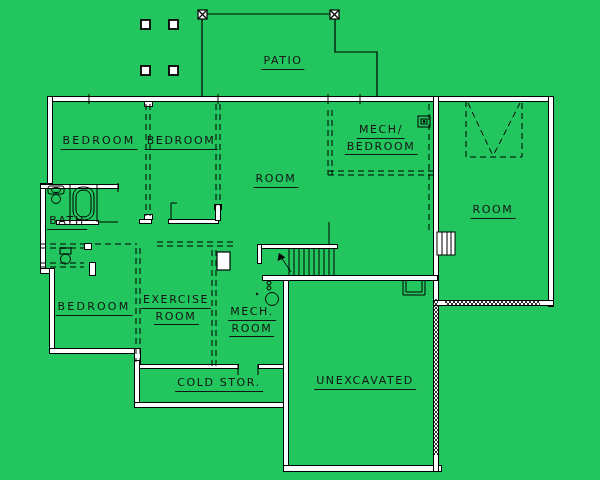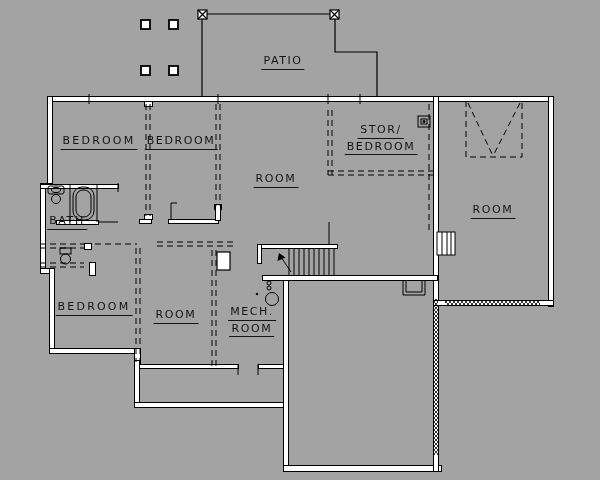--- a/index.html
+++ b/index.html
@@ -1,19 +1,19 @@
 <!DOCTYPE html>
 <html><head>
 <meta charset="utf-8">
 <style>
   html,body{margin:0;padding:0;background:#ffffff;}
   .stage{
     position:relative;
     width:600px;height:480px;
-    background:#a3a3a3;
+    background:#22c55e;
     overflow:hidden;
     font-family:"DejaVu Sans", sans-serif;
   }
   svg{position:absolute;left:0;top:0;}
   .lbl{
     position:absolute;
     transform:translateX(-50%);
     text-align:center;
     color:#141414;
     font-size:11px;
@@ -243,41 +243,47 @@
 <div class="lbl" style="left:181px;top:133px">
   <span class="u">BEDROOM</span>
 </div>
 
 <div class="lbl" style="left:276px;top:156px">
   <br>
   <span class="u">ROOM</span>
 </div>
 
 <div class="lbl" style="left:381px;top:122px">
-  <span class="u">STOR/</span><br>
+  <span class="u">MECH/</span><br>
   <span class="u">BEDROOM</span>
 </div>
 
 <div class="lbl" style="left:493px;top:202px">
   <span class="u">ROOM</span>
 </div>
 
 <div class="lbl" style="left:67px;top:213px">
   <span class="u">BATH</span>
 </div>
 
 <div class="lbl wide" style="left:94px;top:299px">
   <span class="u">BEDROOM</span>
 </div>
 
 <div class="lbl" style="left:176px;top:292px">
-  <br>
+  <span class="u">EXERCISE</span><br>
   <span class="u">ROOM</span>
 </div>
 
 <div class="lbl" style="left:252px;top:304px">
   <span class="u">MECH.</span><br>
   <span class="u">ROOM</span>
 </div>
 
-
+<div class="lbl" style="left:219px;top:375px">
+  <span class="u">COLD STOR.</span>
+</div>
+
+<div class="lbl" style="left:365px;top:373px">
+  <span class="u">UNEXCAVATED</span>
+</div>
 
 </div>
 
 </body></html>

